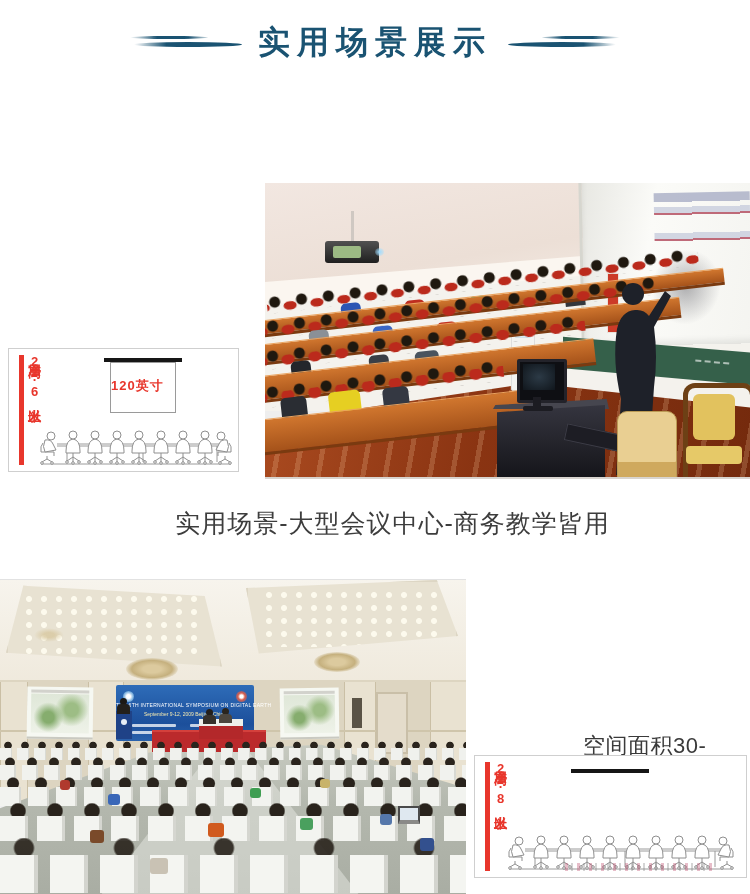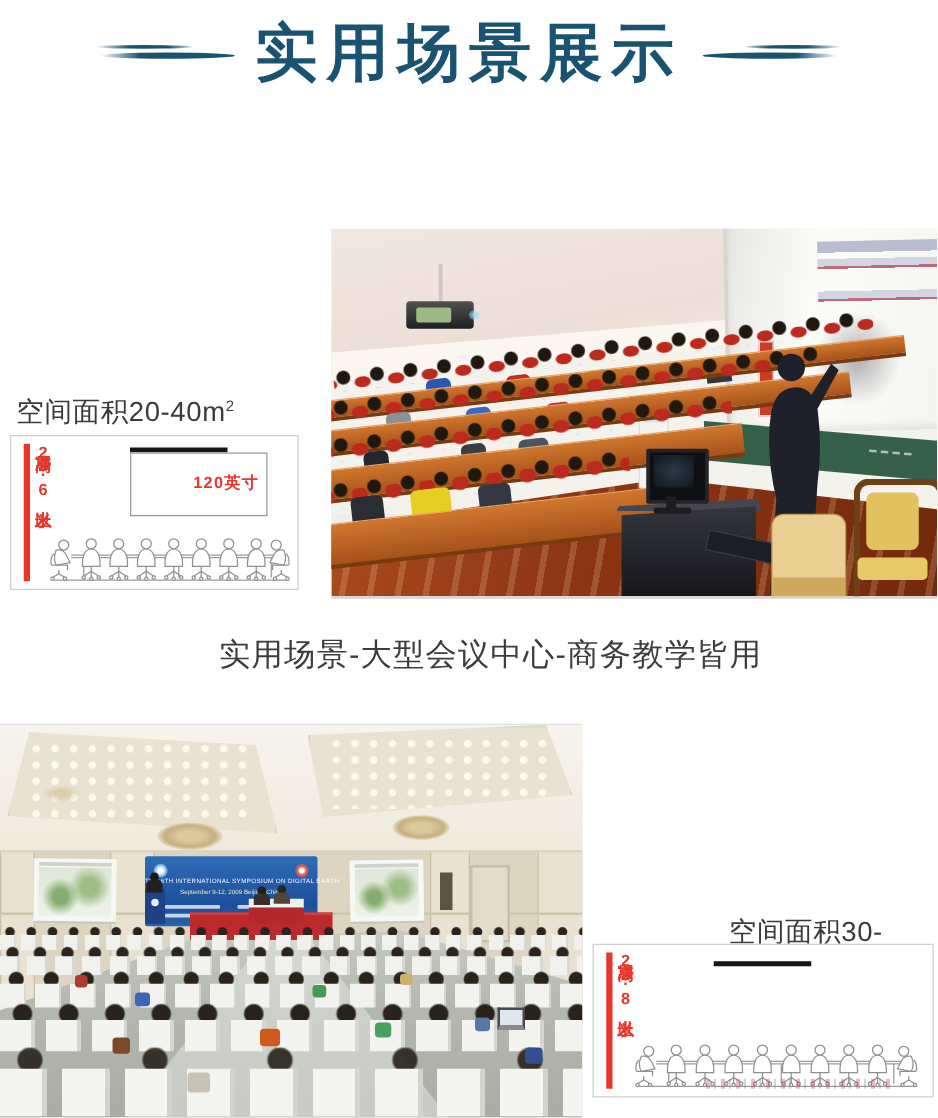--- a/index.html
+++ b/index.html
@@ -2,21 +2,21 @@
 <html><head>
 <meta charset="utf-8">
 <style>
   html,body{margin:0;padding:0;background:#fff;}
   .page{position:relative;width:750px;height:894px;background:#fff;overflow:hidden;
         font-family:"Liberation Sans","DejaVu Sans",sans-serif;}
 
   
   .title-row{position:absolute;top:10px;left:0;width:750px;height:64px;
              display:flex;align-items:center;justify-content:center;gap:16px;}
-  .main-title{font-size:50px;font-weight:bold;color:#1a5372;letter-spacing:7px;margin:0;line-height:1;}
+  .main-title{font-size:32px;font-weight:bold;color:#1a5372;letter-spacing:7px;margin:0;line-height:1;}
   .swoosh{width:112px;height:16px;position:relative;}
   .swoosh .s1,.swoosh .s2{position:absolute;border-radius:50%;background:#1a5372;}
   .swoosh.l .s1{top:2px;left:0;width:78px;height:3px;
        background:linear-gradient(90deg,transparent,#1a5372 35%,#1a5372 75%,rgba(26,83,114,.2));}
   .swoosh.l .s2{top:8px;left:4px;width:108px;height:5px;
        background:linear-gradient(90deg,transparent,#1a5372 30%,#1a5372 85%);}
   .swoosh.r .s1{top:2px;right:0;width:78px;height:3px;
        background:linear-gradient(270deg,transparent,#1a5372 35%,#1a5372 75%,rgba(26,83,114,.2));}
   .swoosh.r .s2{top:8px;right:4px;width:108px;height:5px;
        background:linear-gradient(270deg,transparent,#1a5372 30%,#1a5372 85%);}
@@ -196,21 +196,21 @@
   .diagram-box{position:absolute;background:#fff;border:1px solid #cfcfcf;}
   .db1{left:8px;top:348px;width:229px;height:122px;}
   .db2{left:474px;top:755px;width:271px;height:121px;}
   .redline{position:absolute;left:10px;top:6px;bottom:6px;width:5px;background:#e8362c;}
   .vtext{position:absolute;left:19px;top:5px;bottom:2px;writing-mode:vertical-rl;text-orientation:upright;
          color:#e8362c;font-size:13px;font-weight:bold;line-height:1;letter-spacing:0;}
   .d-screen{position:absolute;}
   .ds1{left:95px;top:9px;width:78px;}
   .ds2{left:96px;top:13px;width:78px;}
   .d-bar{height:4px;background:#161616;}
-  .d-face{margin:0 auto;border:1px solid #9a9a9a;background:#fff;text-align:center;padding-left:44px;}
+  .d-face{margin:0 auto;border:1px solid #9a9a9a;background:#fff;text-align:left;}
   .df1{width:64px;height:49px;} .df2{width:66px;height:56px;}
   .d-size{display:inline-block;margin-top:14px;color:#e8362c;font-size:13px;font-weight:bold;letter-spacing:1px;}
   .d-people{position:absolute;}
   .dp1{left:28px;bottom:5px;width:198px;height:56px;}
   .dp2{left:30px;bottom:6px;width:232px;height:56px;}
   .watermark{position:absolute;left:90px;bottom:6px;width:150px;height:8px;opacity:.35;filter:blur(.5px);
       background:repeating-linear-gradient(90deg,#b46 0 3px,transparent 3px 6px,#888 6px 8px,transparent 8px 12px);}
 </style>
 </head>
 <body>
@@ -319,21 +319,20 @@
     <div class="cl-monitor-stand"></div>
     <div class="cl-monitor-base"></div>
 
     <div class="cl-chairA"></div>
     <div class="cl-chairB">
       <div class="cl-chairB-back"></div>
       <div class="cl-chairB-seat"></div>
     </div>
   </div>
 
-  <div class="diagram-label dl1"><span>空间面积20-40m</span><sup>2</sup></div>
   <div class="diagram-box db1">
     <div class="redline"></div>
     <div class="vtext">净层高2.6米以上</div>
     <div class="d-screen ds1">
       <div class="d-bar"></div>
       <div class="d-face df1"><span class="d-size">120英寸</span></div>
     </div>
     <svg class="d-people dp1" viewBox="0 0 198 56">
       <path d="M4,54 H194" stroke="#9a9a9a" fill="none"></path>
       <path d="M20,34 H186 M20,36 H186 M30,36 V52 M106,36 V52 M180,36 V52" stroke="#9a9a9a" fill="none"></path>

